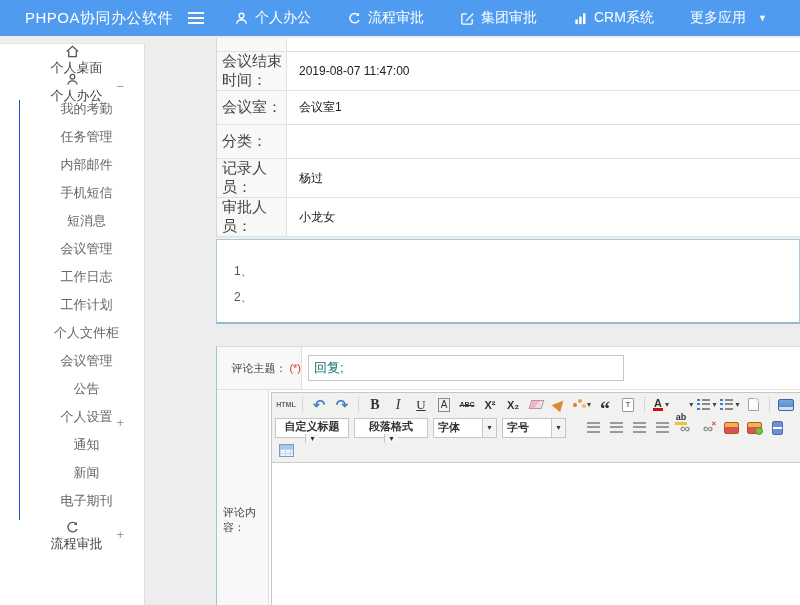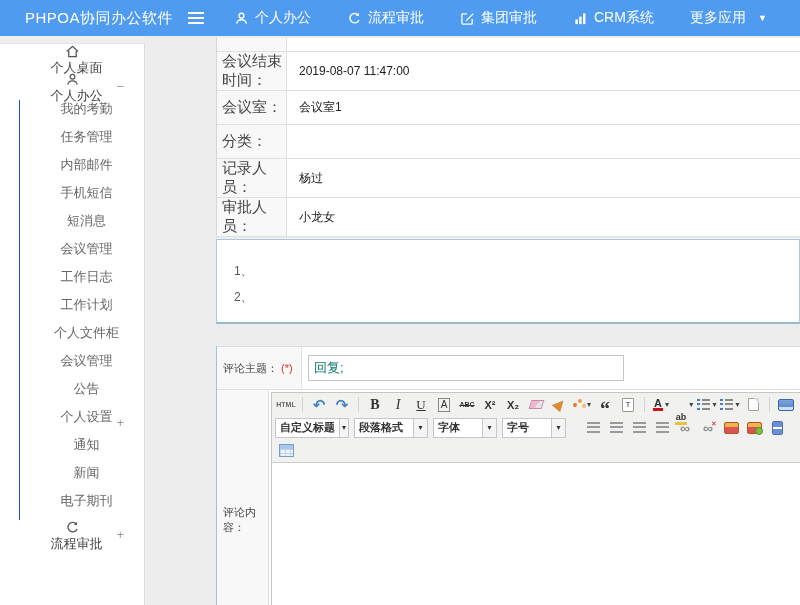--- a/index.html
+++ b/index.html
@@ -45,21 +45,21 @@
 
   
   .notes-box { margin-top:2px; height:85px; background:#fff;
     border:1px solid #a9cadb; border-bottom:2px solid #93bacd; padding:18px 0 0 17px; }
   .note-line { font-size:12px; color:#555; line-height:26px; }
 
   
   .comment-table { margin-top:22px; background:#fff; border-left:1px solid #9fc3d9; border-top:1px solid #dcdcdc; }
   .c-row { display:flex; border-bottom:1px solid #e0e0e0; }
   .c-label { width:85px; background:#f8f8f8; border-right:1px solid #e0e0e0;
-    font-size:11px; color:#444; display:flex; align-items:center; justify-content:flex-start;
+    font-size:11px; color:#444; display:flex; align-items:center; justify-content:flex-end;
     padding-left:6px; }
   .c-value { flex:1; }
   .subject-row { height:43px; }
   .req { color:#e03131; margin-left:3px; font-size:11px; }
   .subject-input { margin:8px 0 0 6px; width:316px; height:26px; border:1px solid #c6c6c6;
     font-size:13px; color:#0f766e; padding:0 5px; background:#fff;
     font-family:"Liberation Sans","DejaVu Sans",sans-serif; }
   .content-row { height:260px; }
   .content-row .c-label { align-items:center; }
 
@@ -99,21 +99,21 @@
   .i-page:after { content:""; position:absolute; right:-1px; top:-1px; border-style:solid;
     border-width:0 5px 5px 0; border-color:transparent #d9d9d9 transparent transparent; }
   .i-screen { width:16px; height:12px; background:linear-gradient(#7da6e0,#4f7fc7); border:1px solid #3a66a8;
     border-radius:2px; box-shadow:inset 0 -3px 0 #cfe0f5; }
 
   .dd { display:flex; align-items:center; height:20px; background:#fff; border:1px solid #c6c6c6;
     margin-right:4px; cursor:pointer; }
   .dd-label { font-size:11px; font-weight:bold; color:#333; padding:0 4px; white-space:nowrap; }
   .dd-btn { width:14px; height:100%; border-left:1px solid #c6c6c6; display:flex;
     align-items:center; justify-content:center; font-size:8px; color:#333; background:#f4f4f4; }
-  .dd.w72 { width:74px; } .dd.w62 { width:64px; }
+  .dd.w72 { width:74px;flex-direction:column; } .dd.w62 { width:64px; }
   .dd .dd-label { flex:1; }
 
   .i-align { width:13px; height:11px;
     background:repeating-linear-gradient(to bottom,#9a9a9a 0 2px,transparent 2px 4.5px); }
   .t-link { font-size:14px; font-weight:bold; color:#8a8a8a; line-height:10px; }
   .t-unlink { position:relative; font-size:14px; font-weight:bold; color:#8a8a8a; line-height:10px; }
   .t-unlink:after { content:"✕"; position:absolute; right:-4px; top:-4px; font-size:7px; color:#cc2222; }
   .i-image { width:15px; height:12px; border-radius:2px; border:1px solid #b5541e;
     background:linear-gradient(#f2b24d 0 40%,#d9534f 40%); position:relative; }
   .i-image.green:after { content:""; position:absolute; right:-2px; bottom:-2px; width:6px; height:6px;

